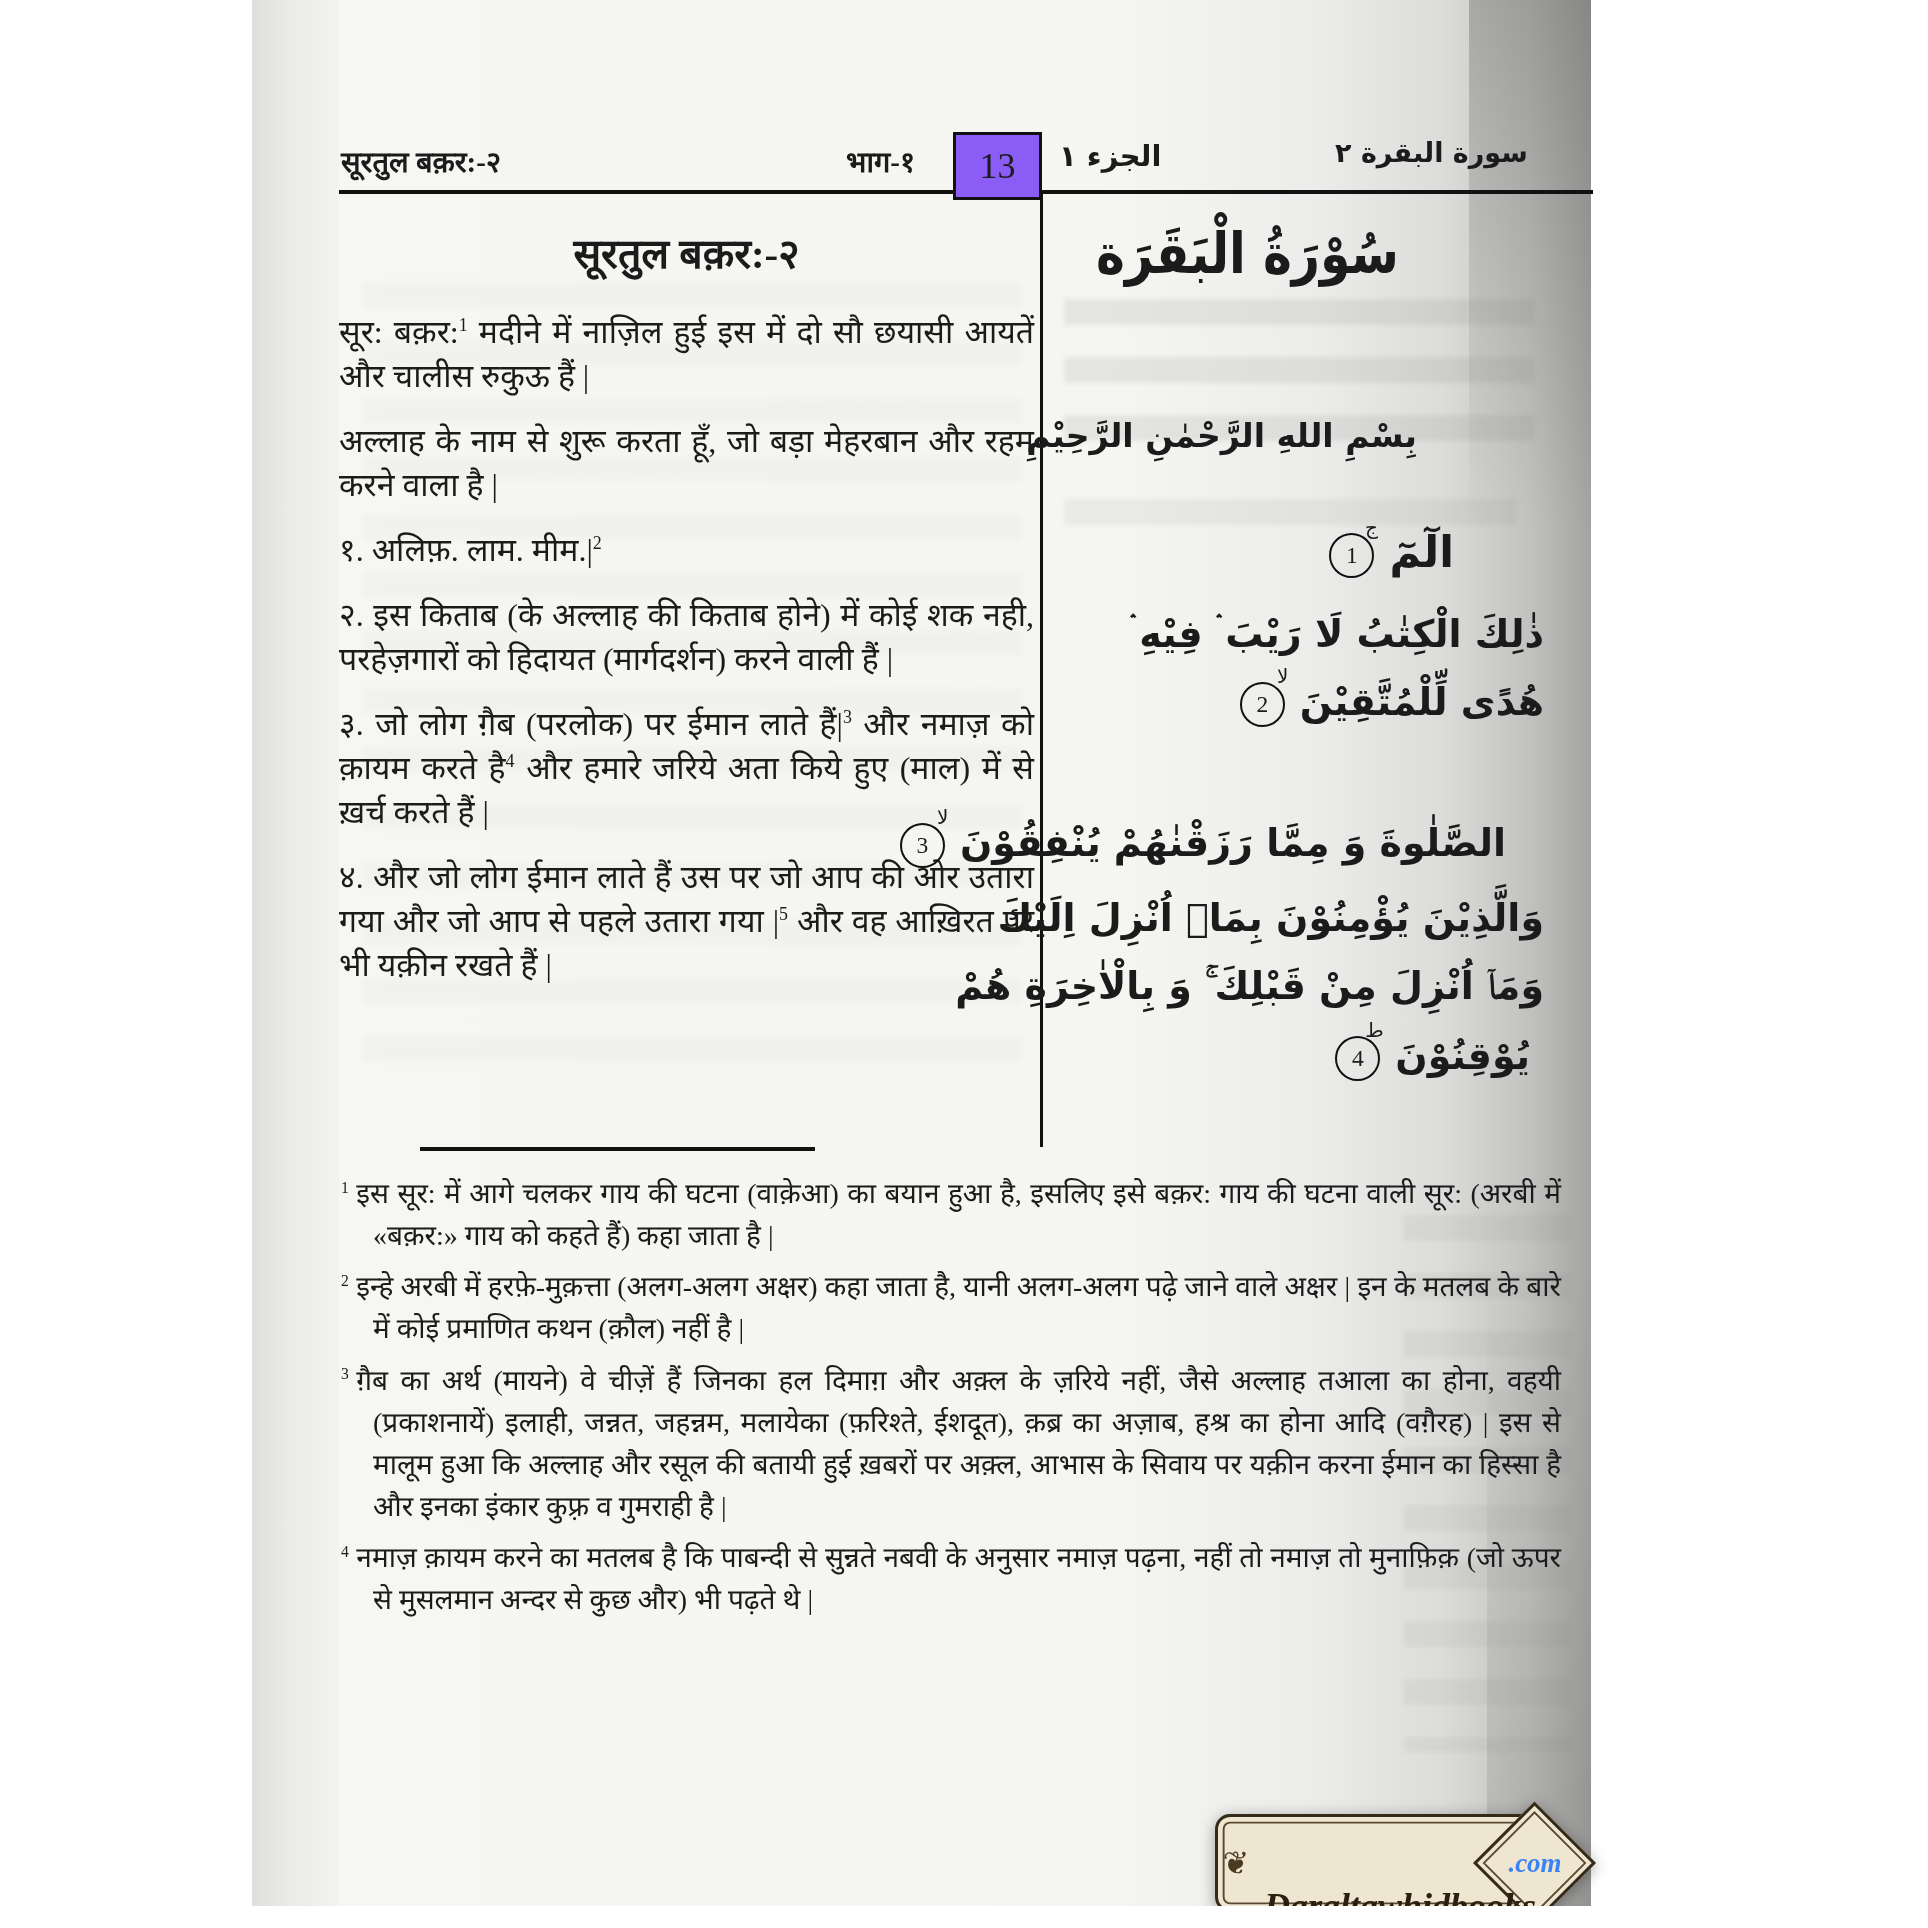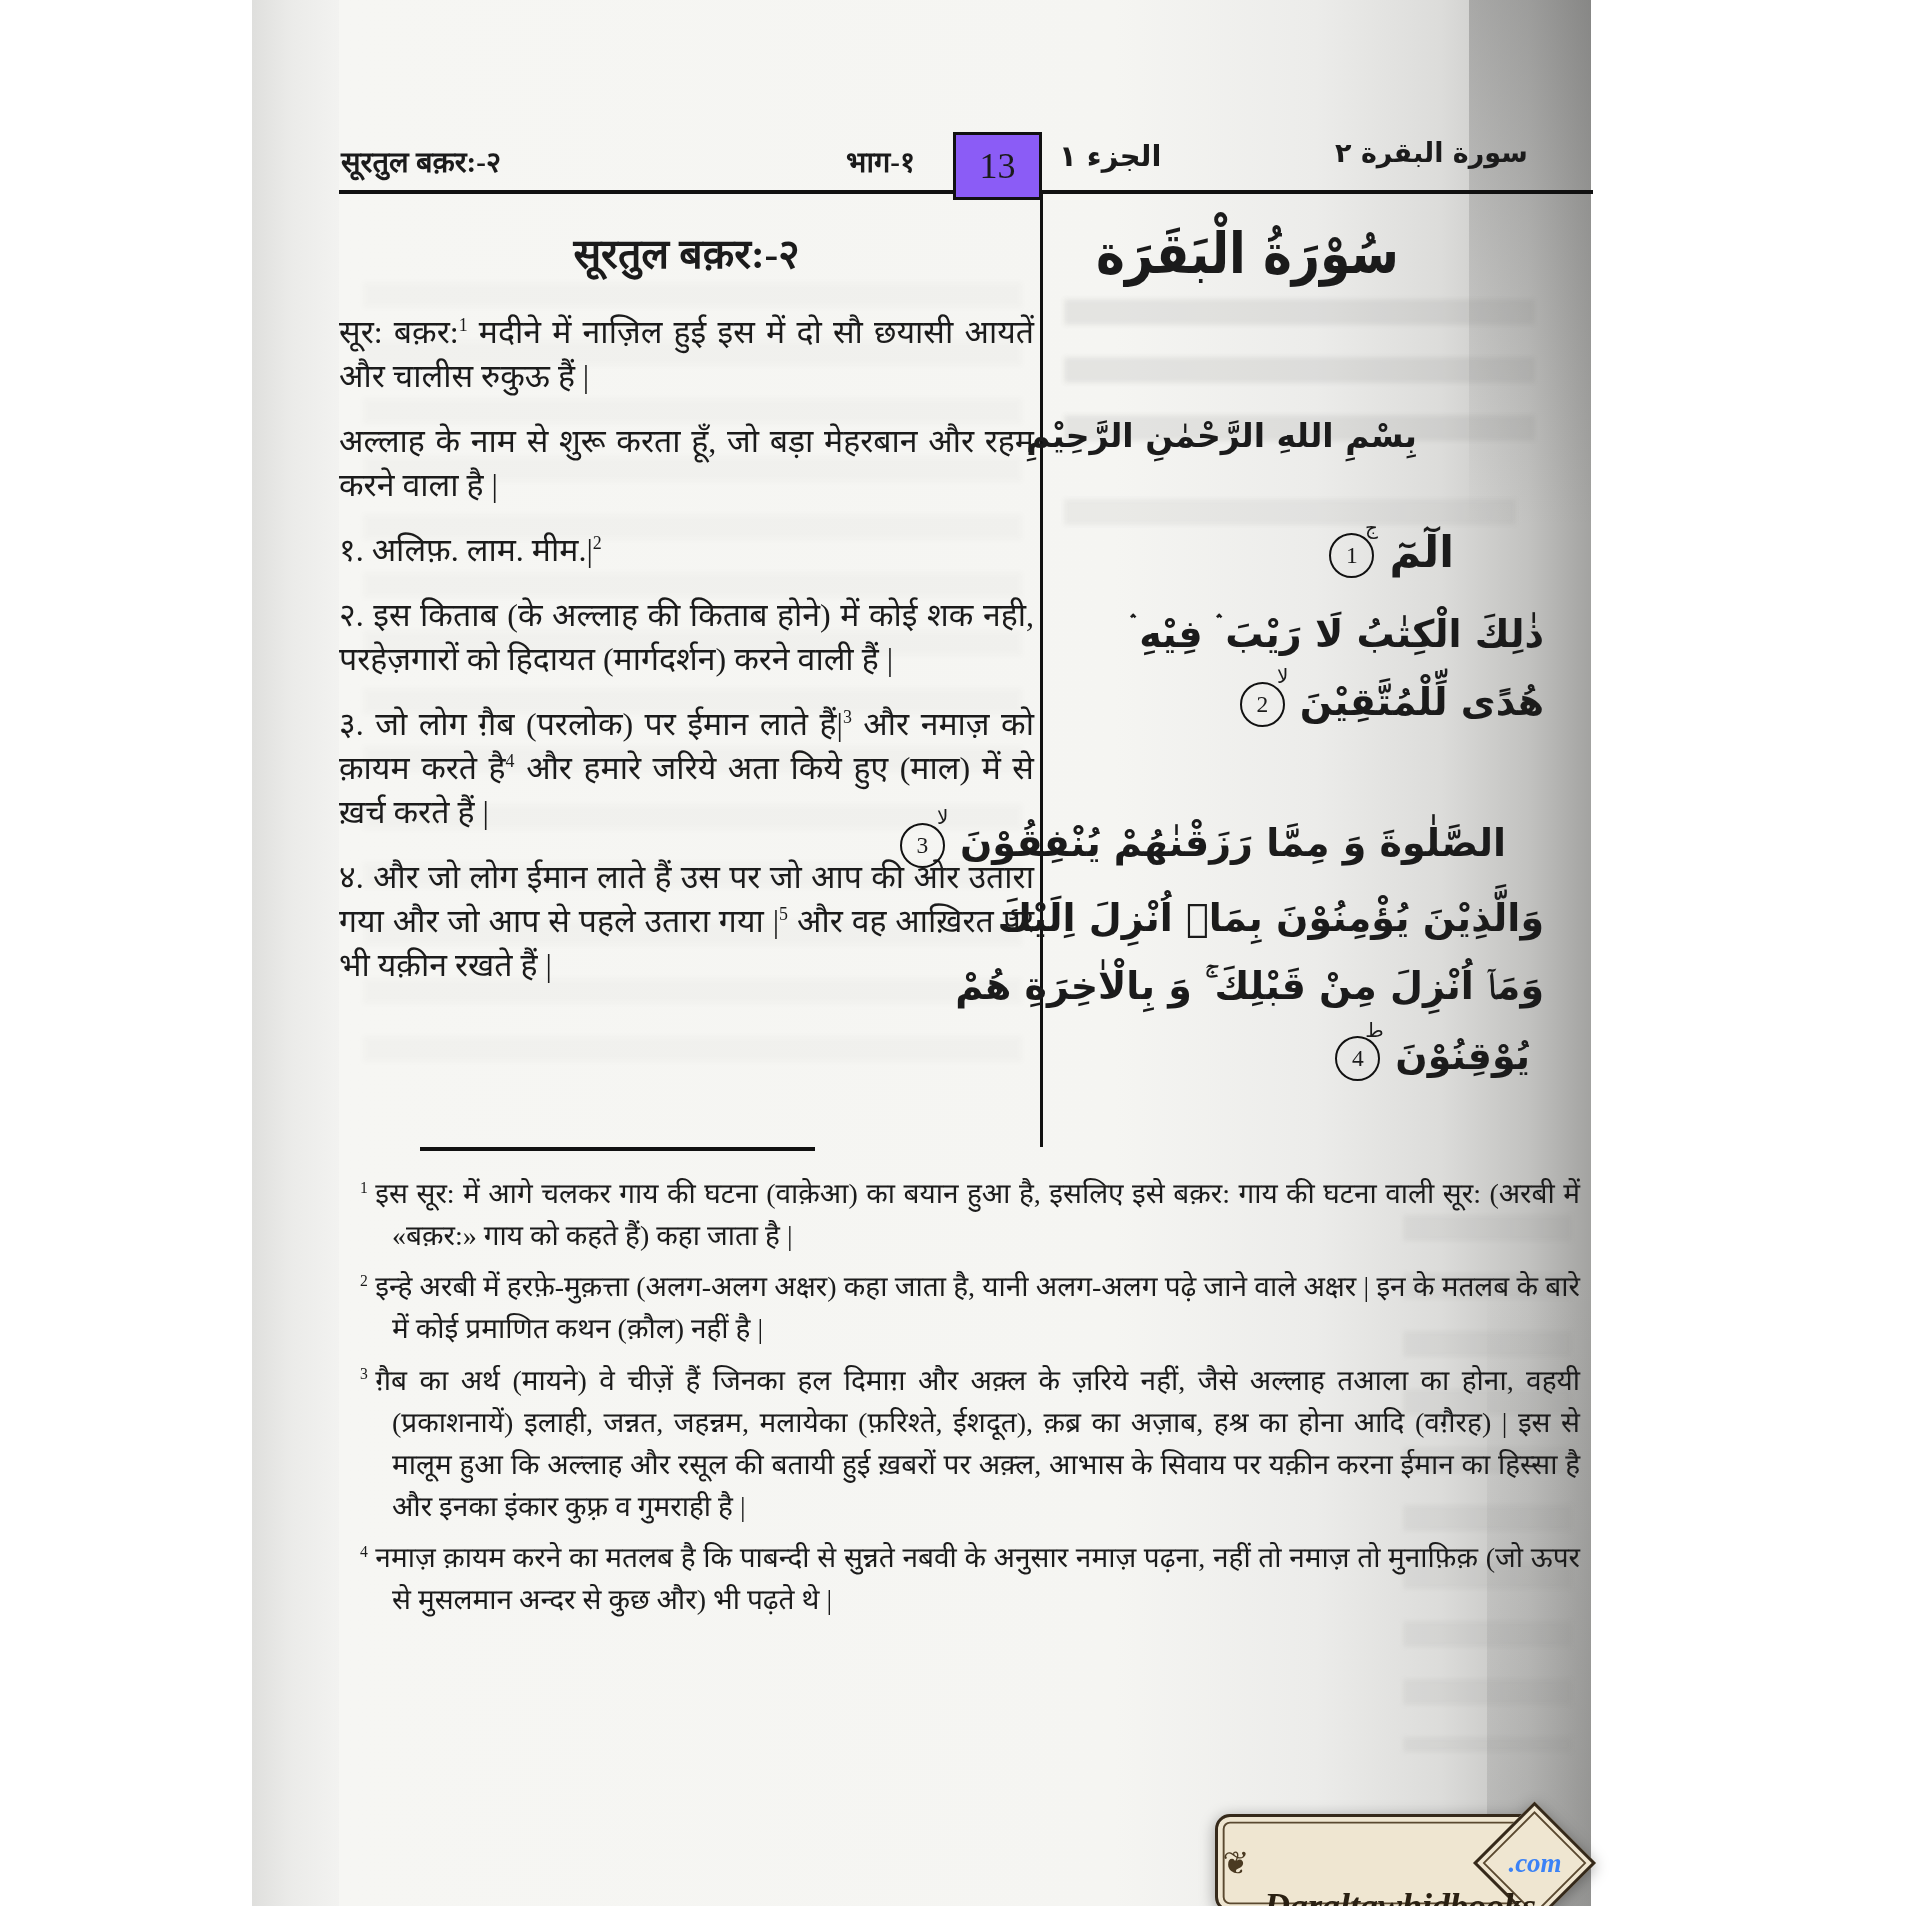--- a/index.html
+++ b/index.html
@@ -60,21 +60,21 @@
   .ar-l7{left:1059px;top:964px;width:485px;font-size:38px;}
   .ar-l8{left:1059px;top:1034px;width:471px;font-size:38px;}
   .vcircle{position:relative;display:inline-block;width:41px;height:41px;border:2.8px solid #111;
            border-radius:50%;text-align:center;line-height:40px;font-size:23.5px;font-weight:normal;
            font-family:"Liberation Serif",serif;margin:0 15px 0 3.8px;vertical-align:middle;}
   .vcircle .waqf{position:absolute;top:-28px;right:-5.6px;font-size:20px;
                  font-family:"DejaVu Sans",sans-serif;}
 
   
   .fn-rule{position:absolute;left:420px;top:1147px;width:395px;height:3.8px;background:#111;}
-  .footnotes{position:absolute;left:360px;top:1173px;width:1220px;font-size:28px;line-height:42px;
+  .footnotes{position:absolute;left:341px;top:1173px;width:1220px;font-size:28px;line-height:42px;
              text-align:justify;z-index:3;}
   .fn{margin:0 0 9.4px;padding-left:32px;text-indent:-32px;}
   .fn sup{margin-right:7.5px;}
 
   
   .wm{position:absolute;left:1215px;top:1814px;width:350px;height:98px;z-index:6;
       filter:drop-shadow(0 3.8px 7.5px rgba(0,0,0,.35));}
   .wm-body{position:absolute;left:0;top:0;right:28px;bottom:0;border:3.8px solid #35291a;border-radius:15px;
            background:#efe6d1;box-shadow:inset 0 0 0 4.7px #efe6d1,inset 0 0 0 6.6px #5a4930;}
   .wm-diamond{position:absolute;right:-13px;top:50%;width:81px;height:81px;

